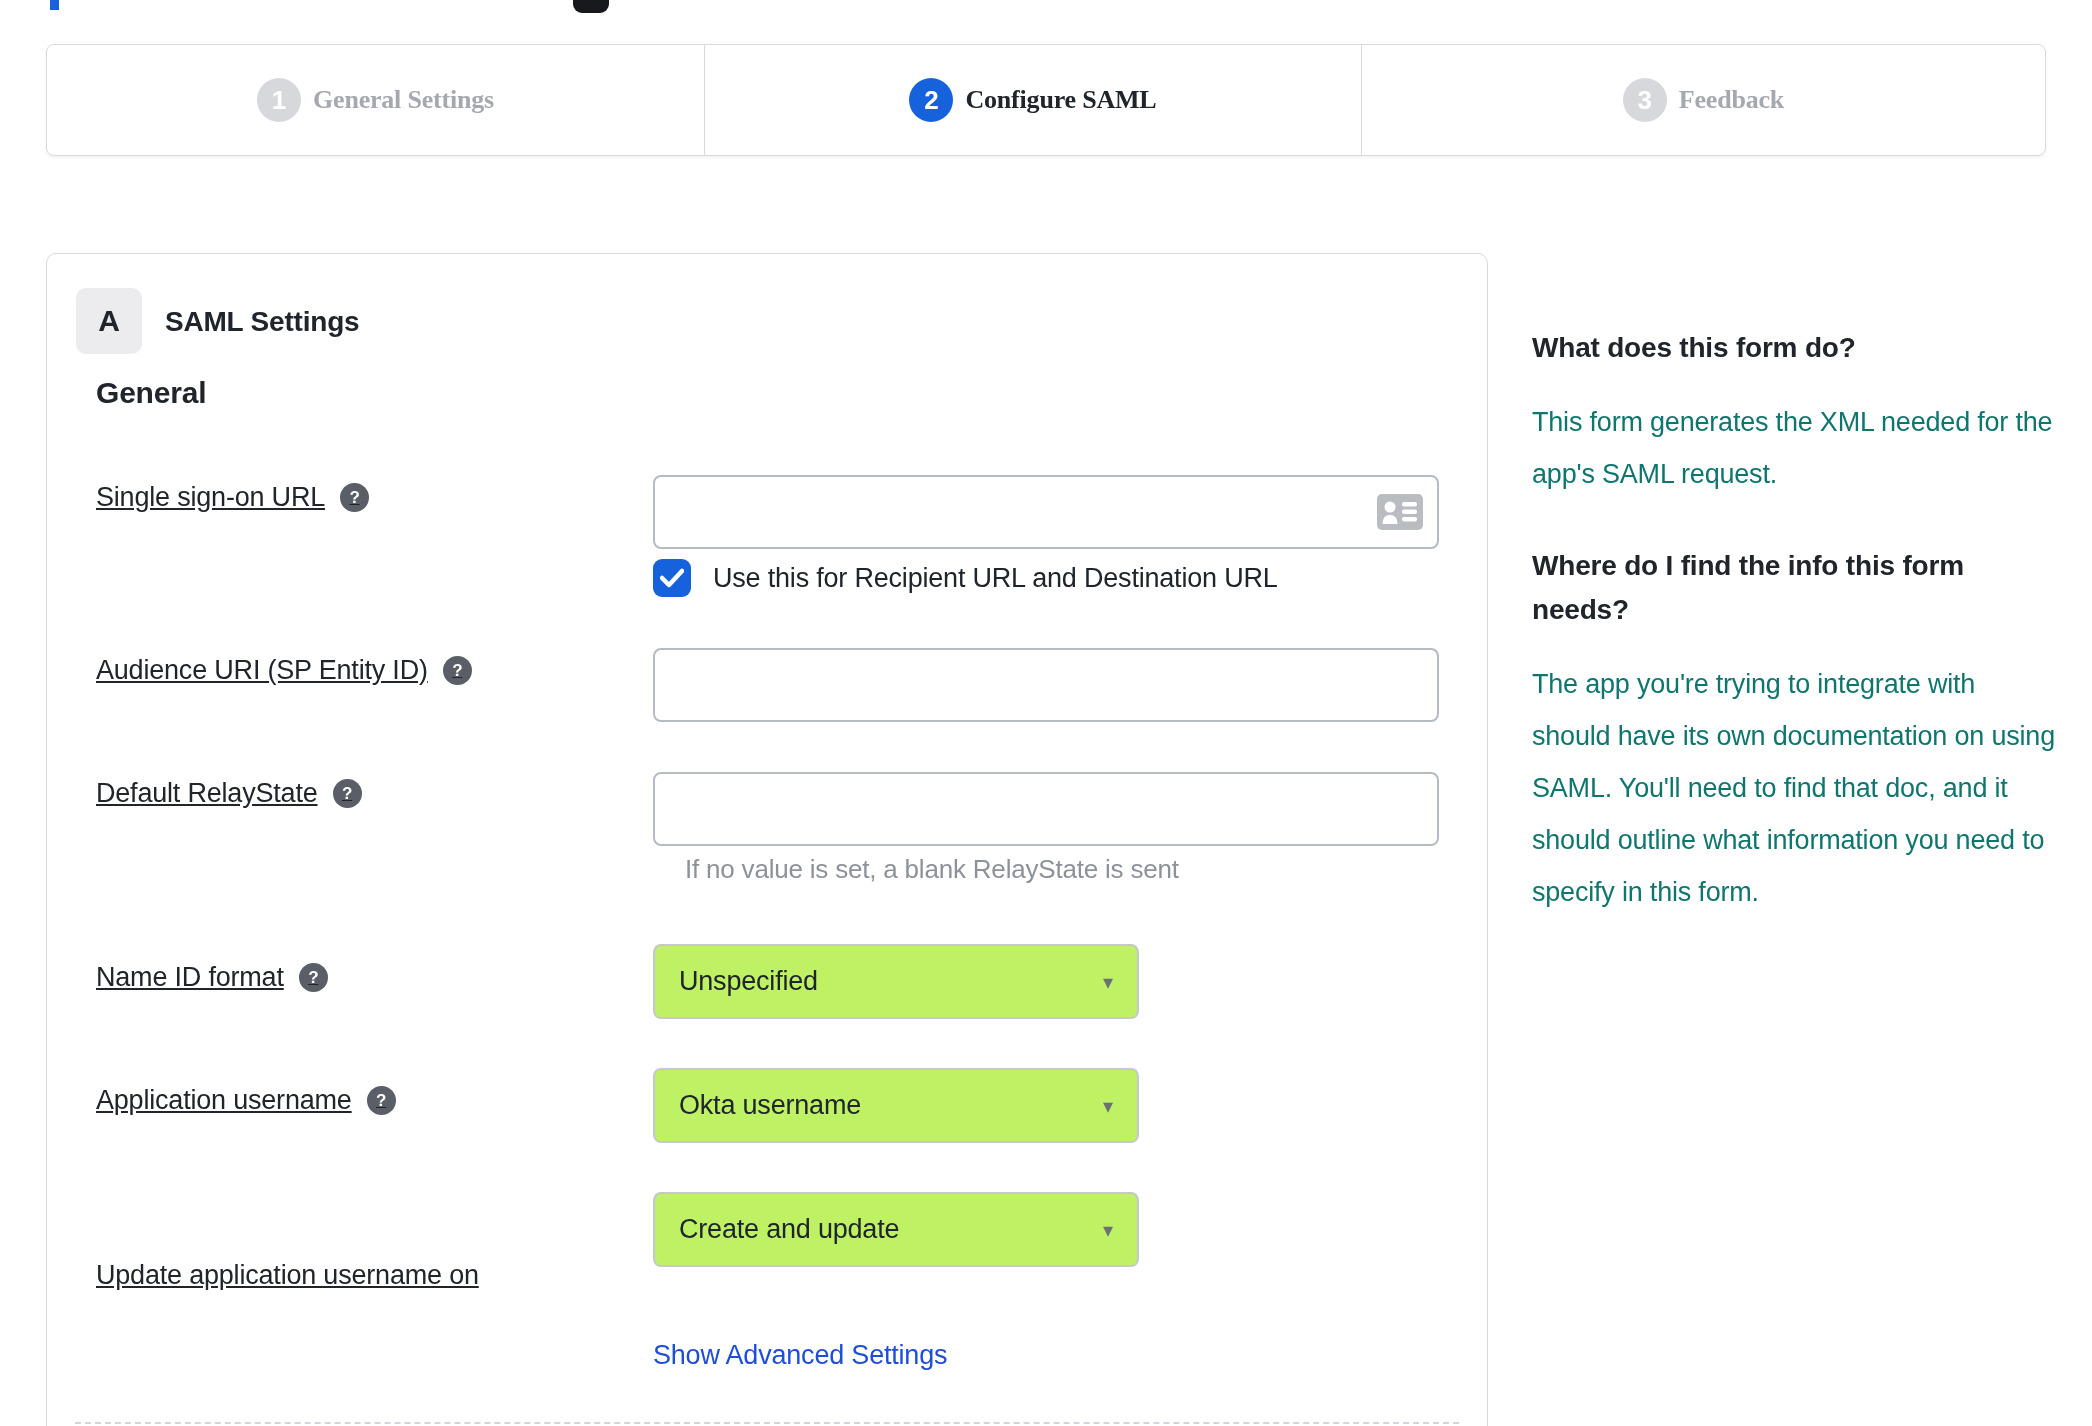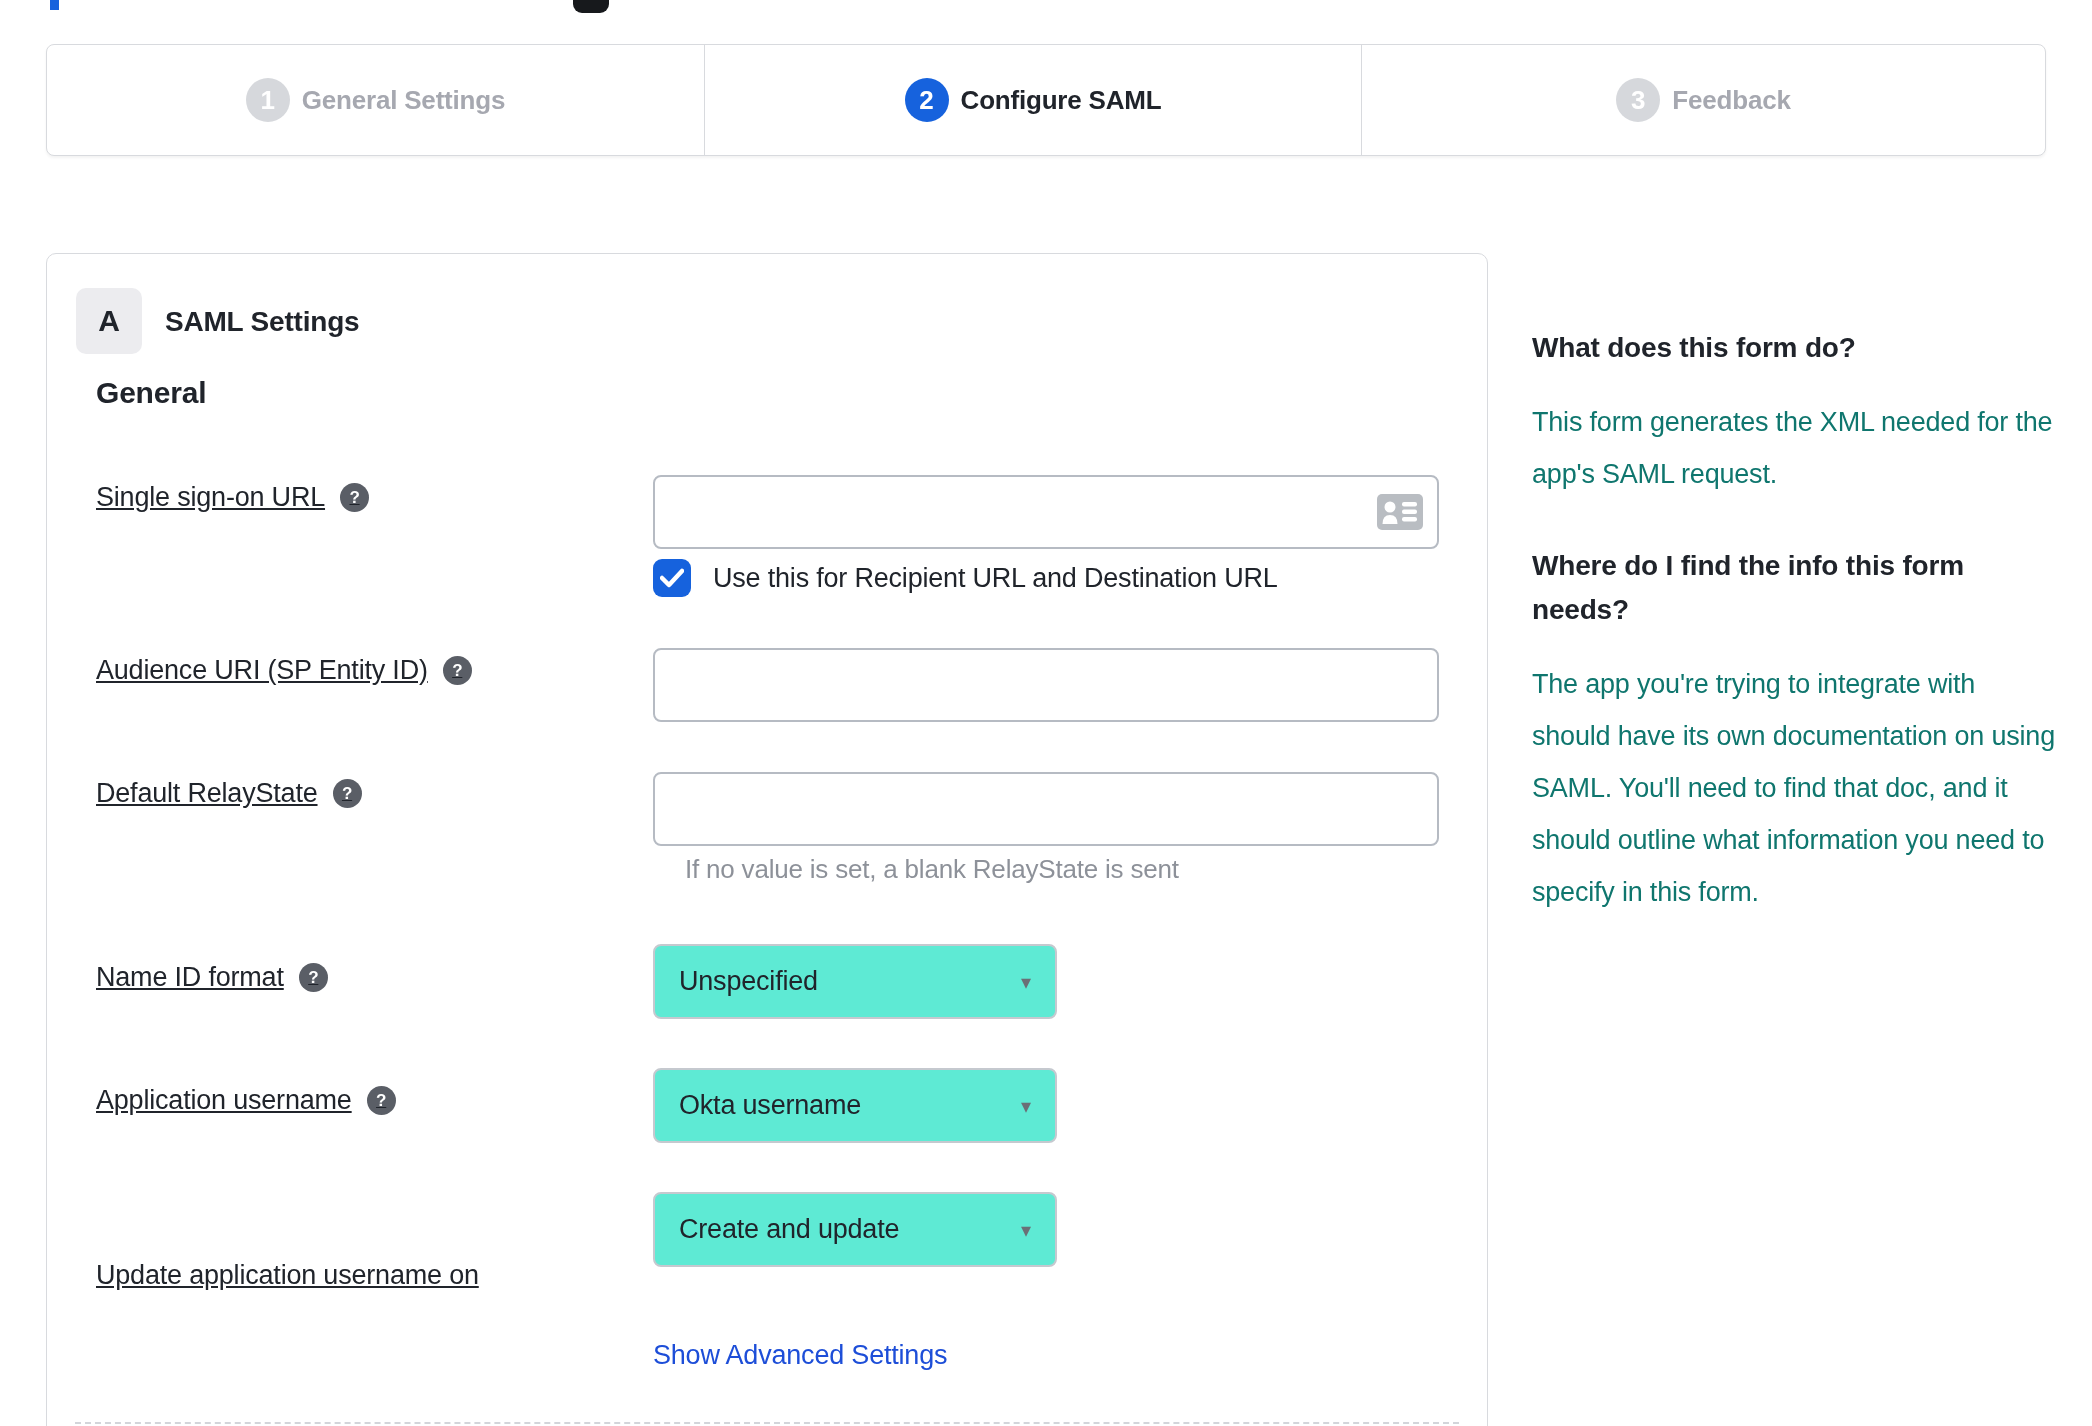--- a/index.html
+++ b/index.html
@@ -21,21 +21,21 @@
   .step { display: flex; align-items: center; justify-content: center; gap: 12px; }
   .step.s1 { width: 657px; }
   .step.s2 { width: 658px; border-left: 1px solid #d8dade; border-right: 1px solid #d8dade; }
   .step.s3 { flex: 1; }
   .step-circle {
     width: 44px; height: 44px; border-radius: 50%;
     display: flex; align-items: center; justify-content: center;
     font-size: 26px; font-weight: bold; color: #ffffff; background: #d6d8dc;
   }
   .step.active .step-circle { background: #1662dd; }
-  .step-label { font-size: 26px; font-weight: bold; color: #a6a8b0; letter-spacing: -0.2px; }
+  .step-label { font-size: 26px; font-weight: bold; color: #a6a8b0; letter-spacing: -0.2px; font-family: Liberation Serif, serif; }
   .step.active .step-label { color: #20242b; }
 
   
   .panel {
     position: absolute; left: 46px; top: 253px; width: 1442px; height: 1200px;
     background: #fff; border: 1px solid #d8dade; border-radius: 10px;
   }
   .panel-badge {
     position: absolute; left: 29px; top: 34px; width: 66px; height: 66px;
     background: #ececef; border-radius: 10px;
@@ -65,22 +65,22 @@
   .checkbox-row { position: absolute; left: 606px; top: 305px; display: flex; align-items: center; }
   .checkbox {
     width: 38px; height: 38px; border-radius: 9px; background: #1662dd;
     display: flex; align-items: center; justify-content: center; cursor: pointer; flex: 0 0 auto;
   }
   .checkbox-label { margin-left: 22px; font-size: 27px; color: #20242b; letter-spacing: -0.2px; }
 
   .helper-text { position: absolute; left: 606px; top: 600px; font-size: 26px; color: #8d9199; letter-spacing: -0.2px; margin-left: 32px; }
 
   .dropdown {
-    position: absolute; left: 606px; width: 404px; height: 75px;
-    border: 2px solid #c5c9cf; border-radius: 8px; background: #5eead4;
+    position: absolute; left: 606px; width: 486px; height: 75px;
+    border: 2px solid #c5c9cf; border-radius: 8px; background: #bef264;
     display: flex; align-items: center; padding: 0 24px; cursor: pointer;
   }
   .dropdown-value { font-size: 27px; color: #20242b; flex: 1; letter-spacing: -0.2px; }
   .caret { font-size: 20px; color: #6b6f76; }
 
   .advanced-link {
     position: absolute; left: 606px; top: 1086px; width: 782px; text-align: left;
     font-size: 27px; color: #1d4ed8; cursor: pointer; text-decoration: none; letter-spacing: -0.2px;
   }
   .section-divider { position: absolute; left: 28px; right: 28px; top: 1168px; border-top: 2px dashed #d3d5da; }

